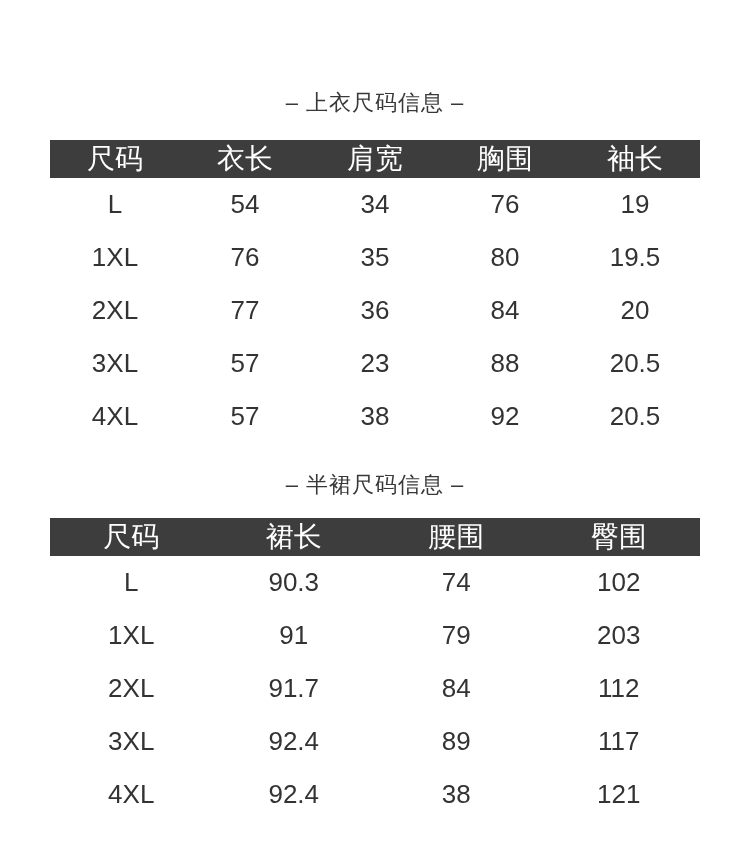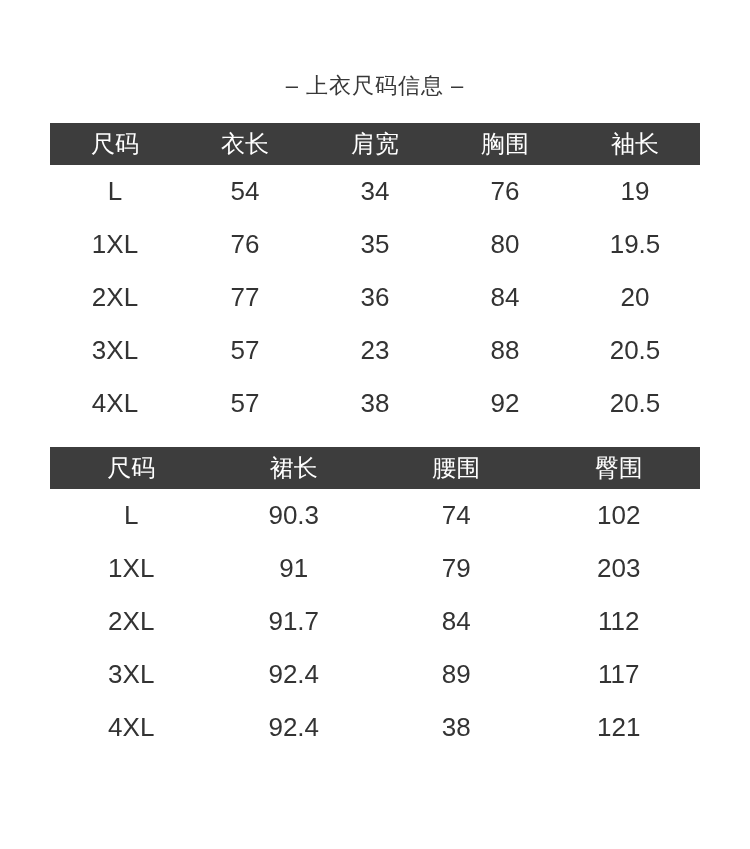--- a/index.html
+++ b/index.html
@@ -8,21 +8,21 @@
     background: #ffffff;
   }
   body {
     width: 750px;
     height: 849px;
     font-family: "Liberation Sans", "DejaVu Sans", sans-serif;
     color: #333333;
   }
   .page {
     width: 650px;
-    margin: 0 auto;
+    margin: 17px auto;
     padding-top: 70px;
   }
   .chart-title {
     height: 32px;
     line-height: 32px;
     text-align: center;
     font-size: 22px;
     color: #383838;
     letter-spacing: 1px;
   }
@@ -35,22 +35,22 @@
     border-collapse: collapse;
     table-layout: fixed;
   }
   table.size-table--skirt {
     margin-top: 17px;
   }
   table.size-table thead th {
     background: #3d3d3d;
     color: #ffffff;
     font-weight: normal;
-    font-size: 24px;
-    height: 42px;
+    font-size: 28px;
+    height: 33px;
     padding: 0;
     text-align: center;
   }
   table.size-table tbody td {
     height: 53px;
     padding: 0;
     text-align: center;
     font-size: 26px;
     color: #333333;
     background: #ffffff;
@@ -106,20 +106,21 @@
       <tr>
         <td>4XL</td>
         <td>57</td>
         <td>38</td>
         <td>92</td>
         <td>20.5</td>
       </tr>
     </tbody>
   </table>
 
+  <div class="chart-title chart-title--skirt">– 半裙尺码信息 –</div>
 
   <table class="size-table size-table--skirt">
     <thead>
       <tr>
         <th style="width:25%">尺码</th>
         <th style="width:25%">裙长</th>
         <th style="width:25%">腰围</th>
         <th style="width:25%">臀围</th>
       </tr>
     </thead>

